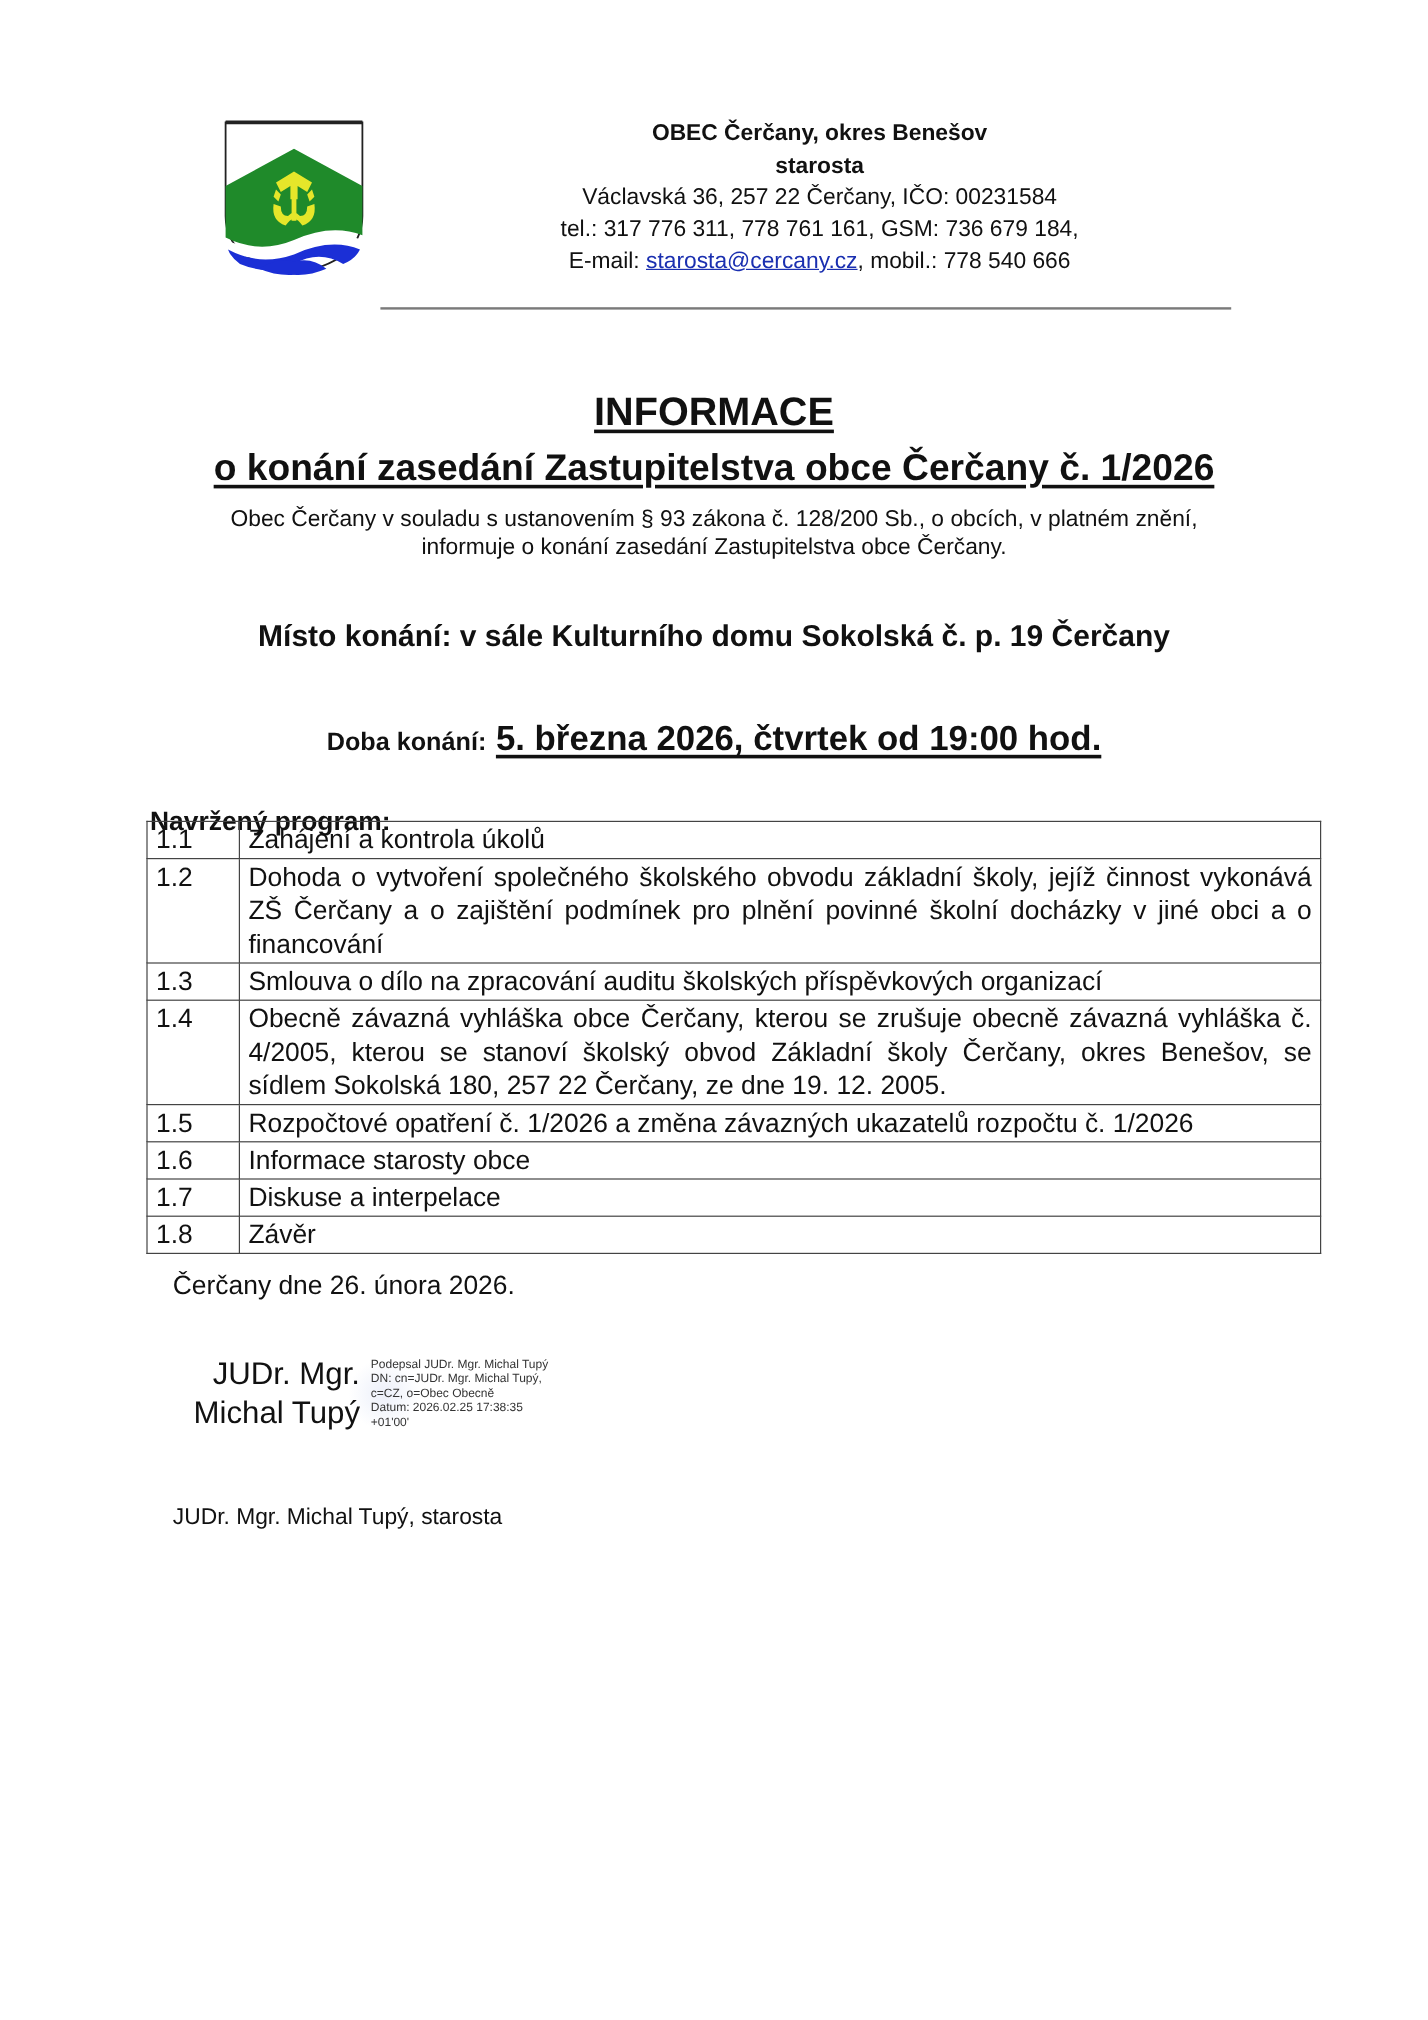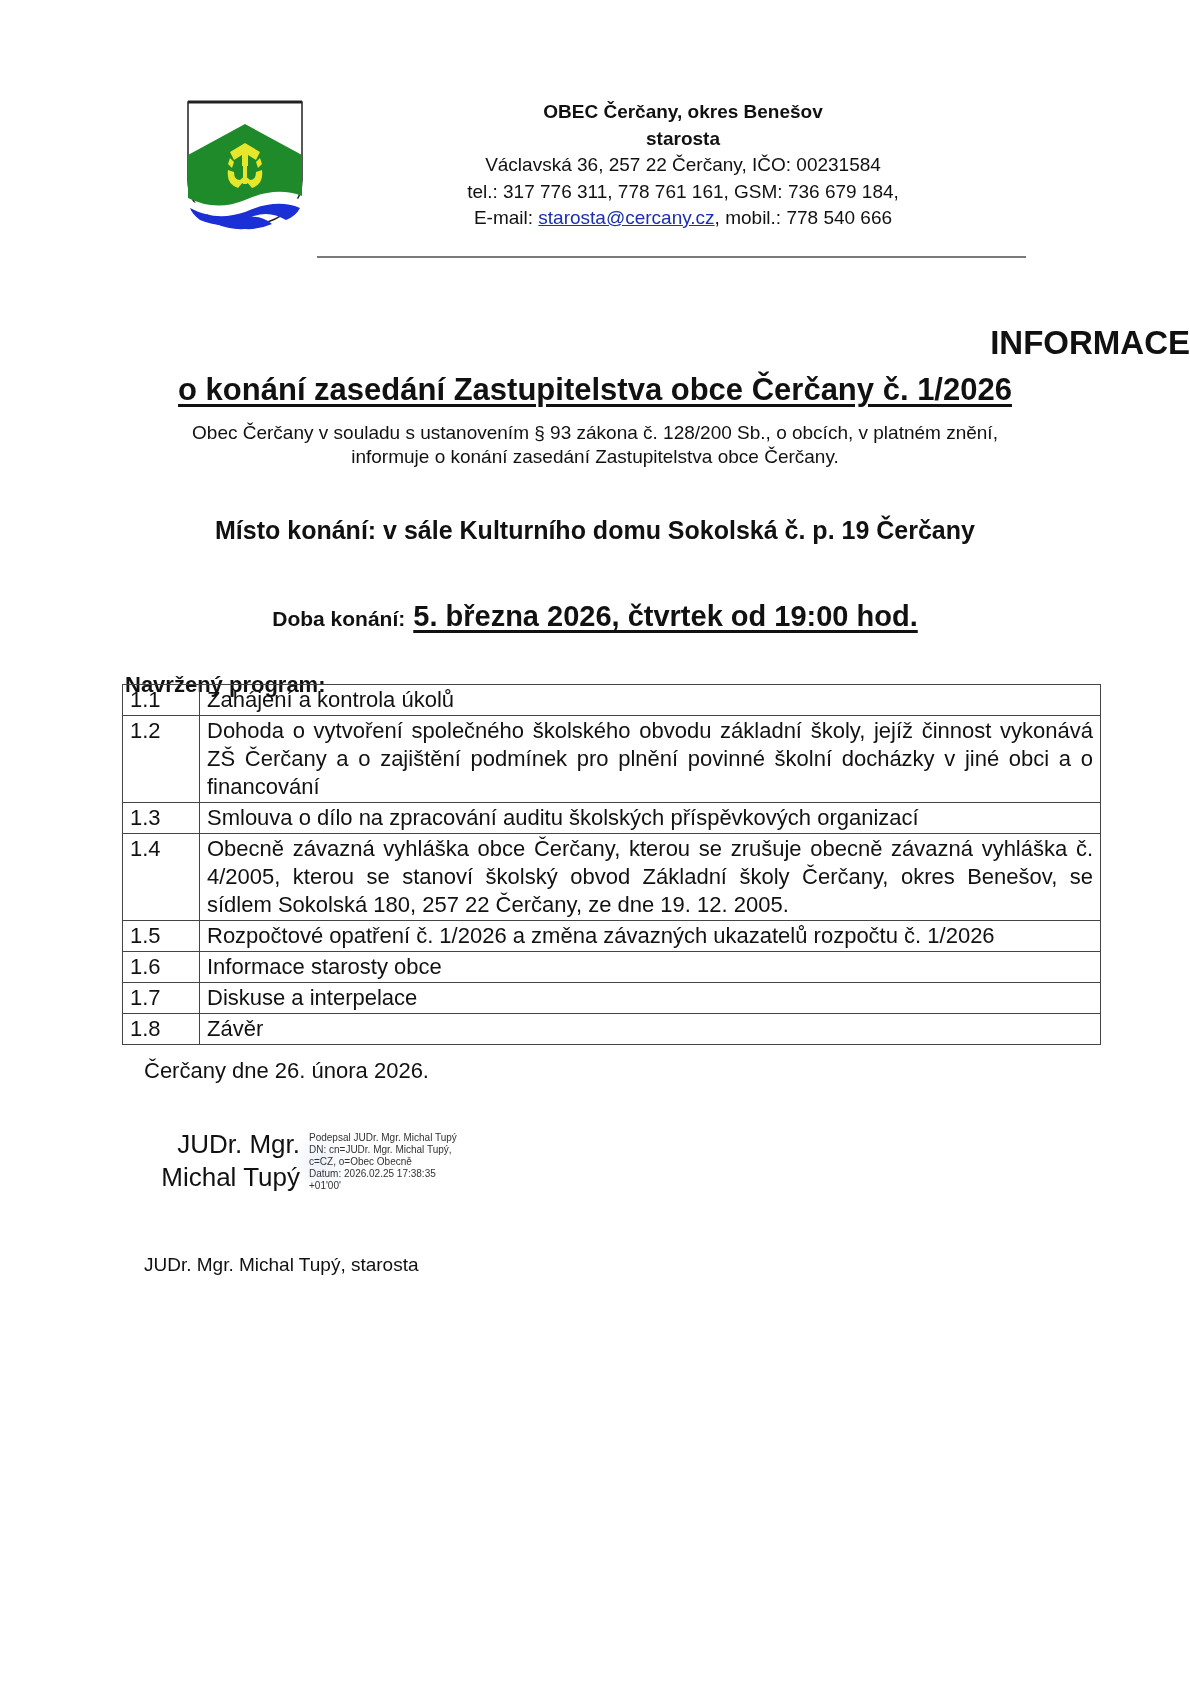--- a/index.html
+++ b/index.html
@@ -4,21 +4,21 @@
 <style>
   html, body { margin:0; padding:0; background:#ffffff; }
   body { width:1190px; height:1683px; position:relative; overflow:hidden; font-family:"Liberation Sans", sans-serif; color:#111; }
   .abs { position:absolute; }
   #shield { left:186px; top:100px; width:118px; height:130px; }
   .hdr { position:absolute; left:400px; width:566px; text-align:center; font-size:19px; line-height:22px; white-space:nowrap; }
   .hdr.b { font-weight:bold; }
   .hdr a { color:#1a2fb0; text-decoration:underline; }
   #rule { left:317px; top:256px; width:709px; height:2px; background:#7a7a7a; }
   .center { position:absolute; left:0; width:1190px; text-align:center; white-space:nowrap; }
-  #title { top:324px; font-size:33px; font-weight:bold; text-decoration-thickness:3px; text-underline-offset:4px;text-align:right; }
+  #title { top:324px; font-size:33px; font-weight:bold; text-decoration:underline; text-decoration-thickness:3px; text-underline-offset:4px; }
   #subtitle { top:372px; font-size:31px; font-weight:bold; text-decoration:underline; text-decoration-thickness:3px; text-underline-offset:4px; }
   .para { font-size:19px; line-height:23px; }
   #place { top:516px; font-size:25px; font-weight:bold; }
   #time-row { top:600px; }
   #time-label { font-size:21px; font-weight:bold; }
   #time-value { font-size:29px; font-weight:bold; text-decoration:underline; text-decoration-thickness:3px; text-underline-offset:4px; margin-left:8px; }
   #prog-head { left:125px; top:672px; font-size:22px; font-weight:bold; text-underline-offset:3px; }
   #agenda { position:absolute; left:122px; top:684px; width:979px; border-collapse:collapse; font-size:22px; line-height:28px; }
   #agenda td { border:1.5px solid #444; vertical-align:top; padding:1px 7px 1px 7px; }
   #agenda td.num { width:62px; }

